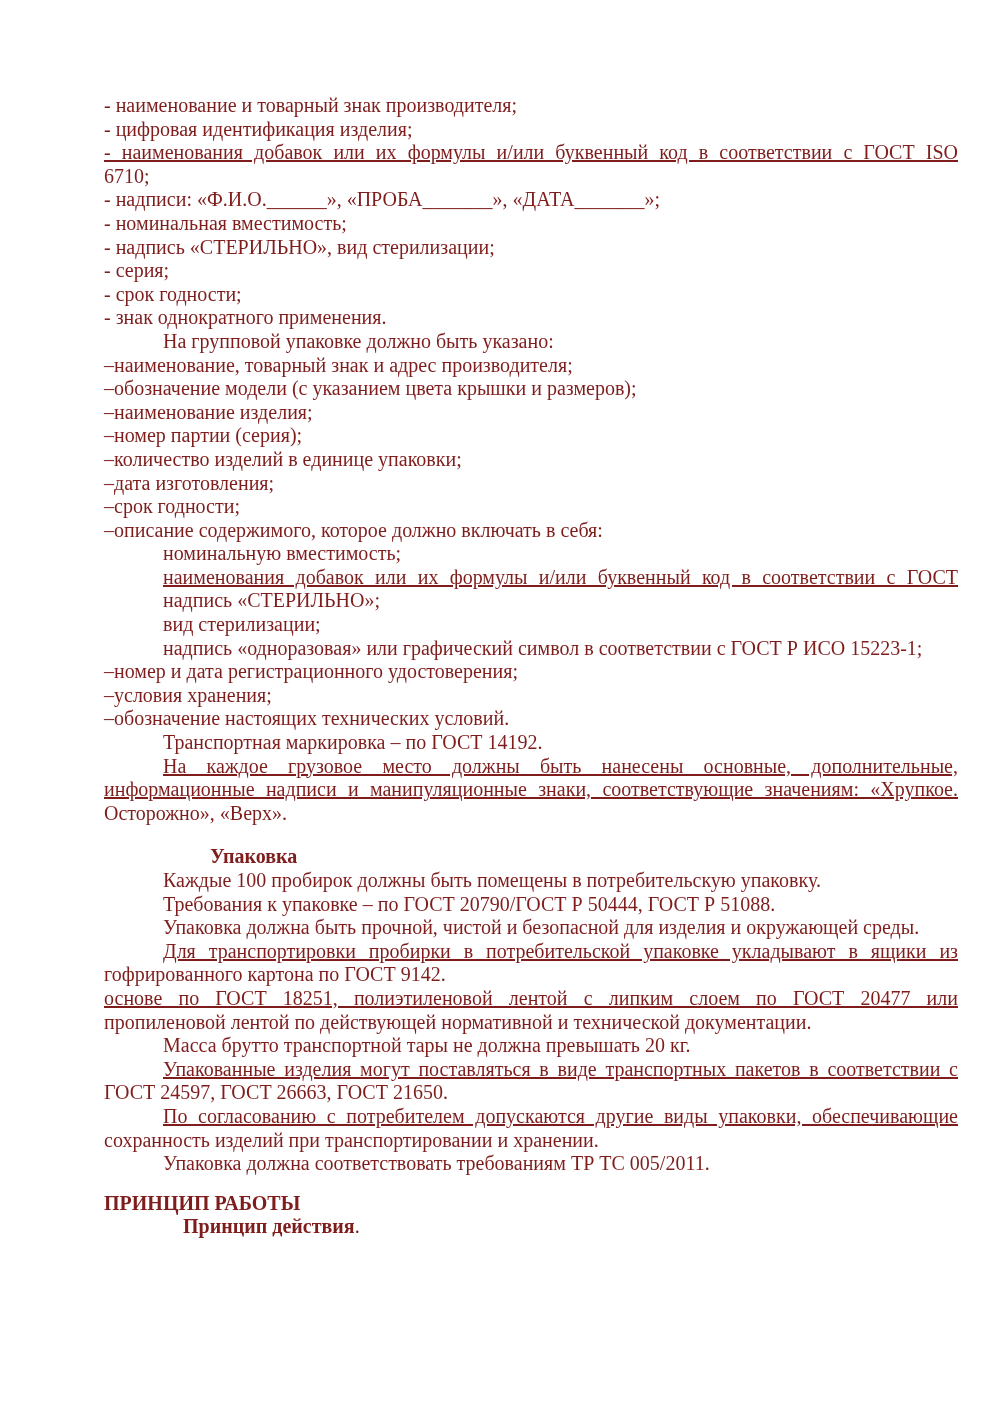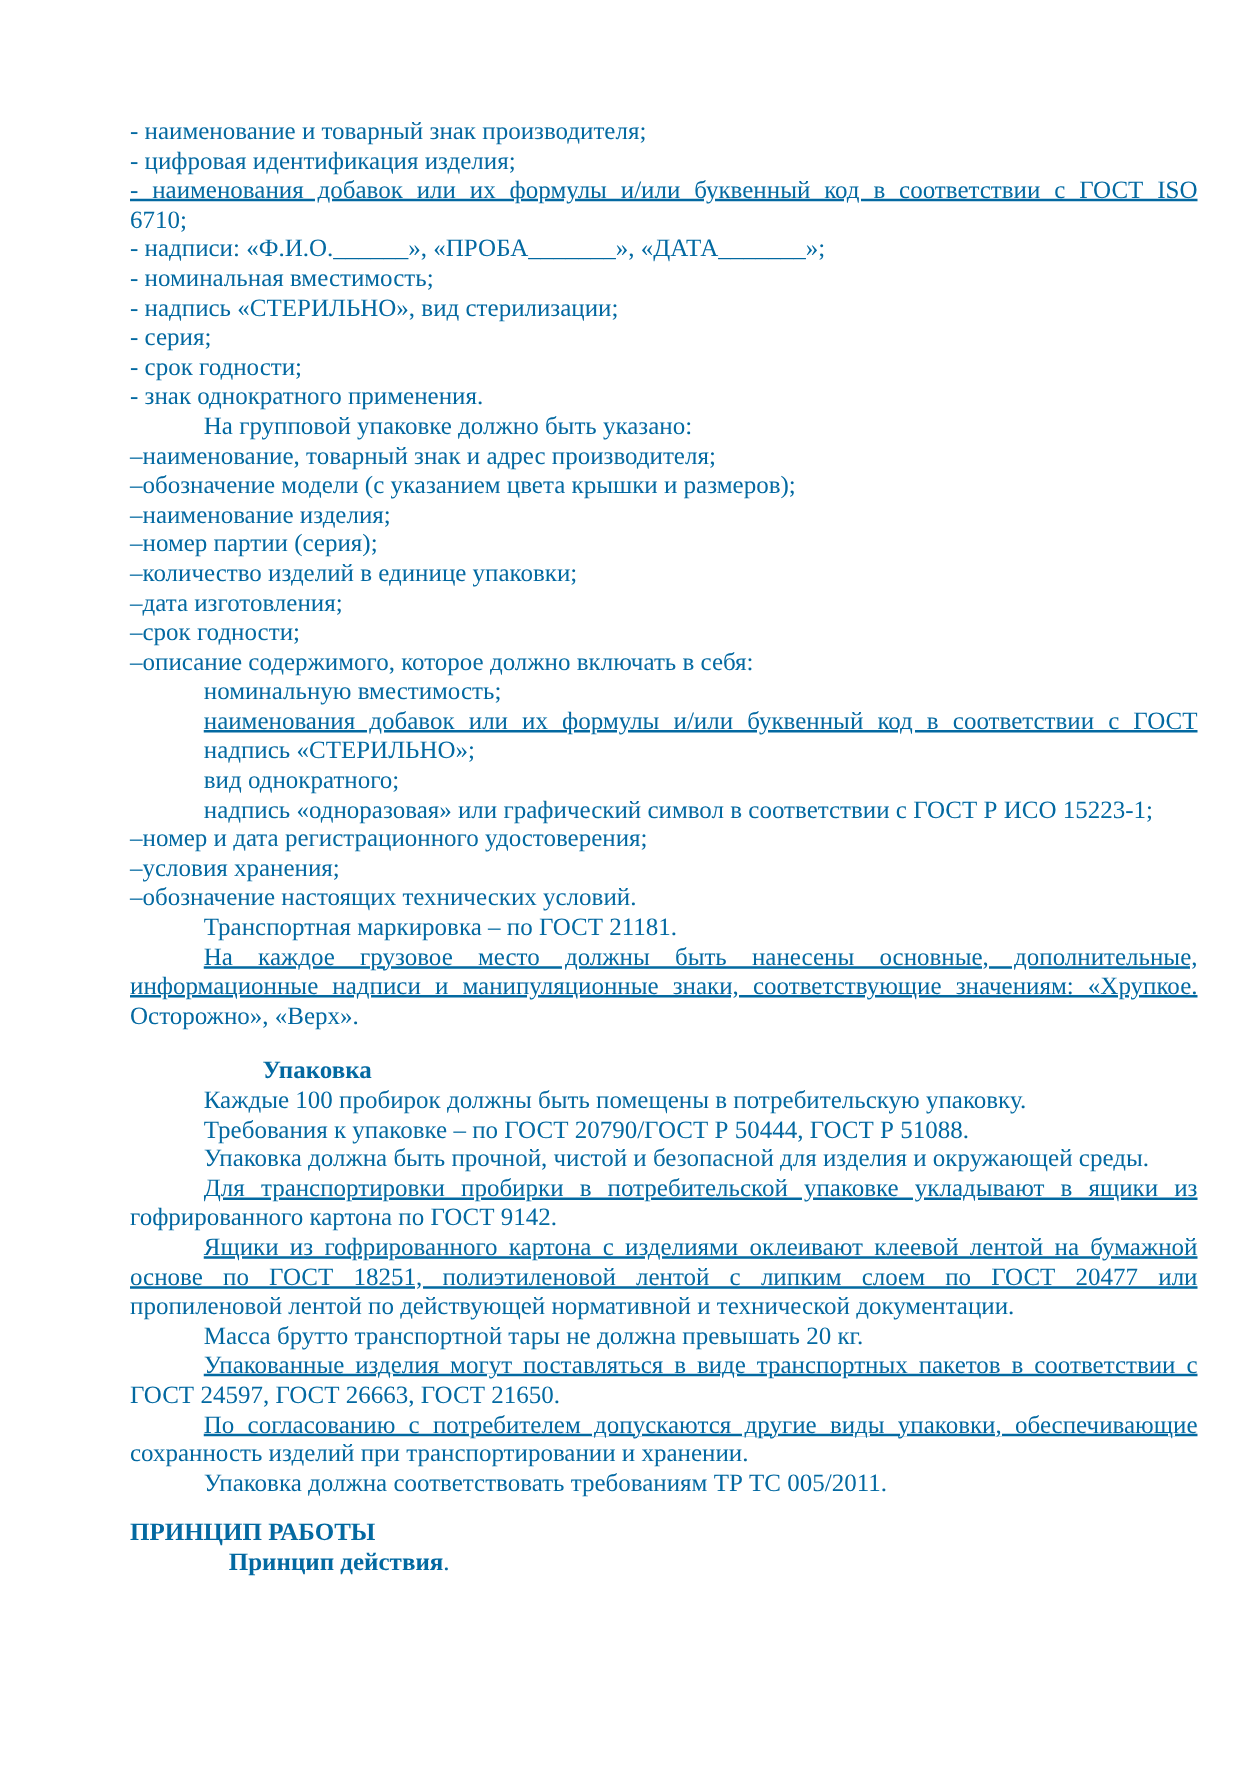--- a/index.html
+++ b/index.html
@@ -1,21 +1,21 @@
 <!DOCTYPE html>
 <html lang="ru"><head>
 <meta charset="utf-8">
 <style>
   html, body { margin: 0; padding: 0; background: #ffffff; }
   .page {
     position: relative;
     width: 1000px;
     height: 1414px;
     background: #ffffff;
-    color: #0369a1;
+    color: #7f1d1d;
     font-family: "Liberation Serif", serif;
     overflow: hidden;
   }
   .content {
     position: absolute;
     left: 104px;
     top: 94px;
     width: 854px;
     font-size: 20px;
     line-height: 23.6px;
@@ -96,36 +96,36 @@
       <div class="para text">
         <div class="line first-indent">номинальную вместимость;</div>
       </div>
       <div class="para text">
         <div class="line just first-indent">наименования добавок или их формулы и/или буквенный код в соответствии с ГОСТ</div>
       </div>
       <div class="para text">
         <div class="line first-indent">надпись «СТЕРИЛЬНО»;</div>
       </div>
       <div class="para text">
-        <div class="line first-indent">вид однократного;</div>
+        <div class="line first-indent">вид стерилизации;</div>
       </div>
       <div class="para text">
         <div class="line first-indent">надпись «одноразовая» или графический символ в соответствии с ГОСТ Р ИСО 15223-1;</div>
       </div>
       <div class="para dash">
         <div class="line">–номер и дата регистрационного удостоверения;</div>
       </div>
       <div class="para dash">
         <div class="line">–условия хранения;</div>
       </div>
       <div class="para dash">
         <div class="line">–обозначение настоящих технических условий.</div>
       </div>
       <div class="para text">
-        <div class="line first-indent">Транспортная маркировка – по ГОСТ 21181.</div>
+        <div class="line first-indent">Транспортная маркировка – по ГОСТ 14192.</div>
       </div>
       <div class="para text">
         <div class="line just first-indent">На каждое грузовое место должны быть нанесены основные, дополнительные,</div>
         <div class="line just">информационные надписи и манипуляционные знаки, соответствующие значениям: «Хрупкое.</div>
         <div class="line">Осторожно», «Верх».</div>
       </div>
       <div class="para heading">
         <div class="line">Упаковка</div>
       </div>
       <div class="para text">
@@ -135,21 +135,20 @@
         <div class="line first-indent">Требования к упаковке – по ГОСТ 20790/ГОСТ Р 50444, ГОСТ Р 51088.</div>
       </div>
       <div class="para text">
         <div class="line first-indent">Упаковка должна быть прочной, чистой и безопасной для изделия и окружающей среды.</div>
       </div>
       <div class="para text">
         <div class="line just first-indent">Для транспортировки пробирки в потребительской упаковке укладывают в ящики из</div>
         <div class="line">гофрированного картона по ГОСТ 9142.</div>
       </div>
       <div class="para text">
-        <div class="line just first-indent">Ящики из гофрированного картона с изделиями оклеивают клеевой лентой на бумажной</div>
         <div class="line just">основе по ГОСТ 18251, полиэтиленовой лентой с липким слоем по ГОСТ 20477 или</div>
         <div class="line">пропиленовой лентой по действующей нормативной и технической документации.</div>
       </div>
       <div class="para text">
         <div class="line first-indent">Масса брутто транспортной тары не должна превышать 20 кг.</div>
       </div>
       <div class="para text">
         <div class="line just first-indent">Упакованные изделия могут поставляться в виде транспортных пакетов в соответствии с</div>
         <div class="line">ГОСТ 24597, ГОСТ 26663, ГОСТ 21650.</div>
       </div>

